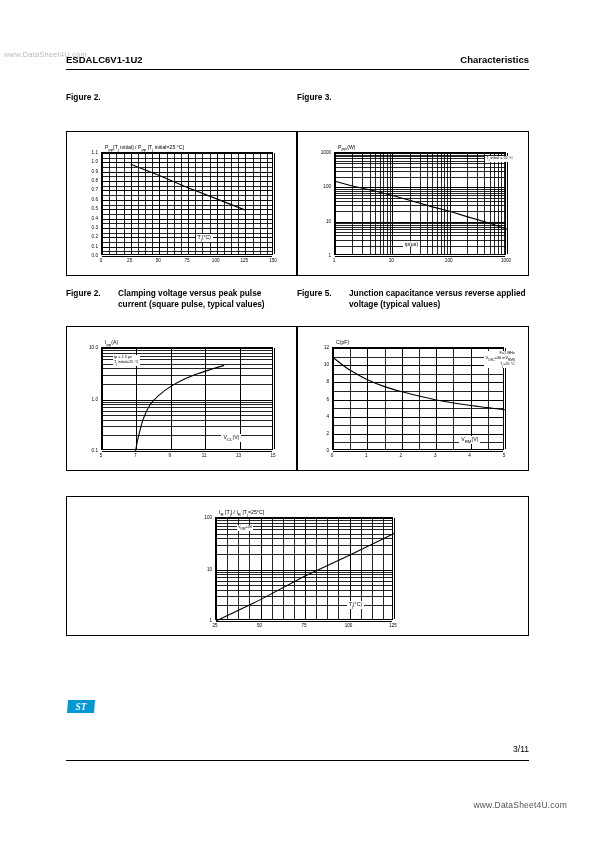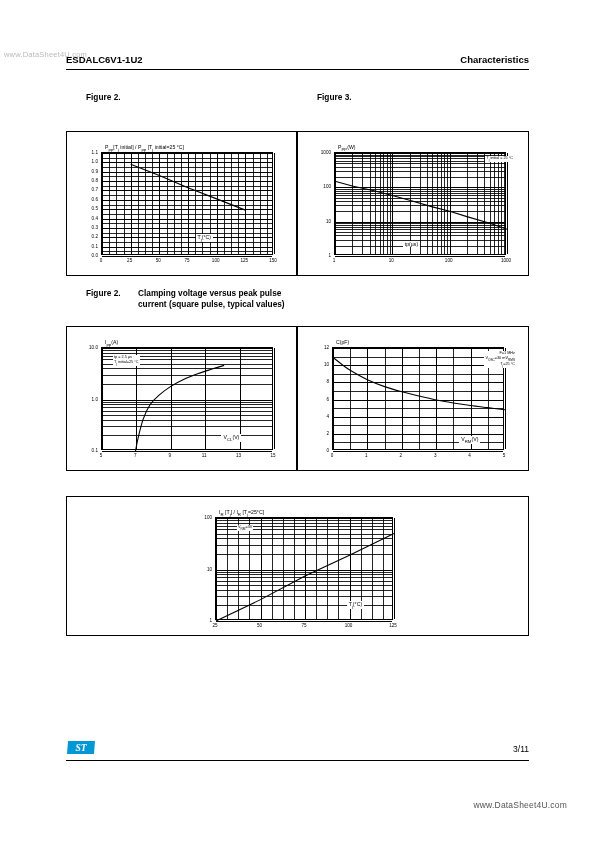--- a/index.html
+++ b/index.html
@@ -14,21 +14,21 @@
   .wm-top{position:absolute;left:4px;top:50px;font-size:7.5px;color:#b9b9b9;letter-spacing:.2px;}
   .wm-bottom{position:absolute;right:28px;top:800px;font-size:8.5px;color:#555;letter-spacing:.2px;}
 
   
   .hdr{position:absolute;left:66px;top:54px;width:463px;display:flex;justify-content:space-between;align-items:flex-end;}
   .hdr-left{font-size:9.5px;font-weight:bold;}
   .hdr-right{font-size:9.5px;font-weight:bold;}
   .hdr-rule{position:absolute;left:66px;top:69px;width:463px;height:1.3px;background:#000;}
 
   
-  .cap{position:absolute;display:flex;font-size:8.3px;font-weight:bold;line-height:11.3px;margin-left:20px;}
+  .cap{position:absolute;display:flex;font-size:8.3px;font-weight:bold;line-height:11.3px;}
   .cap .num{width:52px;flex:0 0 52px;}
   .cap .txt{flex:1;}
 
   
   .frame{position:absolute;border:1px solid #000;background:#fff;box-sizing:border-box;}
 
   
   .plot{position:absolute;box-sizing:border-box;border:1.1px solid #000;}
   .gl{position:absolute;background:#000;}
   .gl.h{height:0.7px;left:0;right:0;}
@@ -36,21 +36,21 @@
   .gl.major{background:#000;}
   .tick{position:absolute;font-size:4.6px;color:#000;white-space:nowrap;}
   .tick.y{text-align:right;}
   .axtitle{position:absolute;font-size:5.2px;white-space:nowrap;}
   .note{position:absolute;font-size:3.8px;line-height:4.6px;white-space:nowrap;background:#fff;padding:0 1px;}
   .curve{position:absolute;left:0;top:0;overflow:visible;}
 
   
   .foot-rule{position:absolute;left:66px;top:760px;width:463px;height:1.3px;background:#000;}
   .pagenum{position:absolute;right:66px;top:744px;font-size:8.5px;}
-  .stlogo{position:absolute;left:66px;top:739px;}
+  .stlogo{position:absolute;left:66px;top:698px;}
 </style>
 </head>
 <body>
 
 <div class="page">
 
   <div class="wm-top">www.DataSheet4U.com</div>
 
   <div class="hdr">
     <div class="hdr-left">ESDALC6V1-1U2</div>
@@ -215,20 +215,24 @@
       <div class="axtitle" style="left: 40px; top: 12px;">P<sub>PP</sub>(W)</div>
       <div class="axtitle" style="left: 104.8px; top: 108.58px; background: rgb(255, 255, 255); padding: 0px 2px;">tp(µs)</div>
       <div class="note" style="left: auto; top: 24px; right: 14px; text-align: right;">T<sub>j</sub> initial = 25 °C</div>
     </div>
 
   <div class="cap" style="left:66px;top:288px;width:215px;">
     <div class="num">Figure 2.</div>
     <div class="txt">Clamping voltage versus peak pulse current (square pulse, typical values)</div>
   </div>
 
+  <div class="cap" style="left:297px;top:288px;width:232px;">
+    <div class="num">Figure 5.</div>
+    <div class="txt">Junction capacitance versus reverse applied voltage (typical values)</div>
+  </div>
 
   <div class="frame" id="f4" style="left:66px;top:326px;width:231px;height:145px;">
       <div class="plot" style="left: 34px; top: 20px; width: 172px; height: 103px;">
         <div class="gl v major" style="left: 0px; opacity: 1; width: 0.8px;"></div>
         <div class="gl v major" style="left: 34.4px; opacity: 1; width: 0.8px;"></div>
         <div class="gl v major" style="left: 68.8px; opacity: 1; width: 0.8px;"></div>
         <div class="gl v major" style="left: 103.2px; opacity: 1; width: 0.8px;"></div>
         <div class="gl v major" style="left: 137.6px; opacity: 1; width: 0.8px;"></div>
         <div class="gl v major" style="left: 172px; opacity: 1; width: 0.8px;"></div>
         <div class="gl h major" style="top: 103px; opacity: 1; height: 0.9px;"></div>

